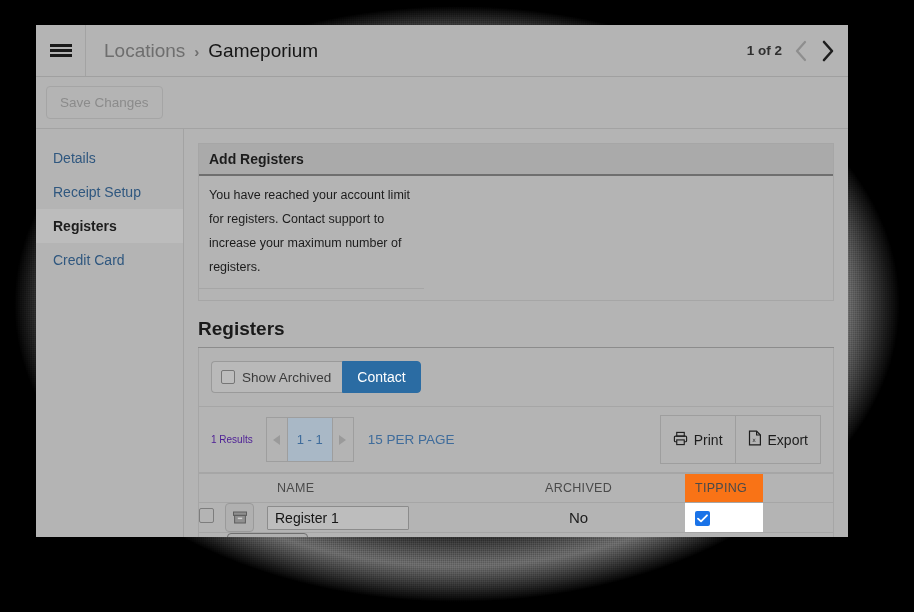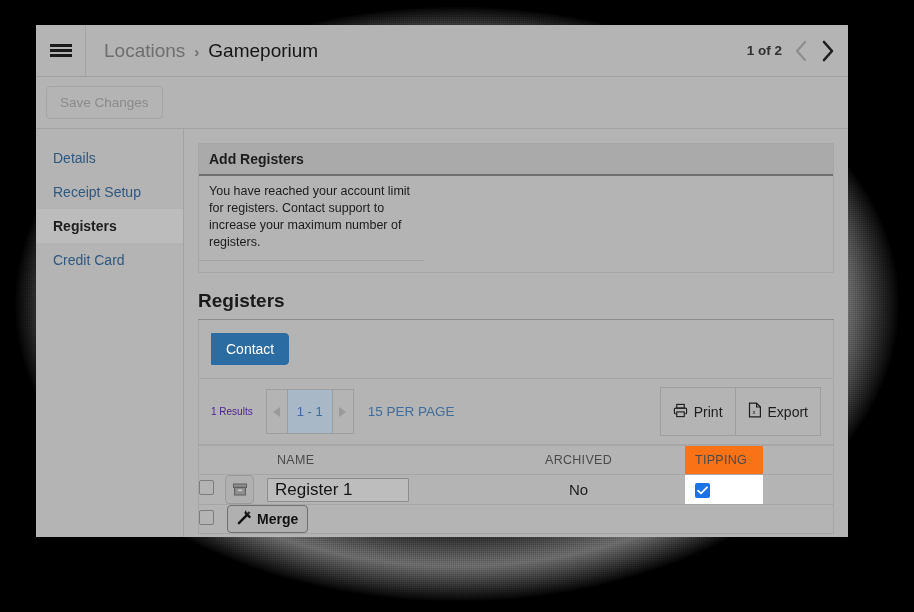--- a/index.html
+++ b/index.html
@@ -171,21 +171,21 @@
     border-bottom: 2px solid #6f6f6f;
     padding: 7px 10px;
     font-size: 14px;
     font-weight: bold;
     color: #1c1c1c;
   }
   .panel-body {
     padding: 7px 10px 9px 10px;
     font-size: 12.5px;
     color: #1c1c1c;
-    line-height: 17px;
+    line-height: 24px;
     width: 205px;
     border-bottom: 1px solid #a6a6a6;
   }
   .panel-foot { height: 11px; }
 
   
   h2.section-title {
     margin: 17px 0 7px 0;
     font-size: 19px;
     font-weight: bold;
@@ -349,21 +349,21 @@
     align-items: center;
     justify-content: center;
     cursor: pointer;
   }
   .name-input {
     width: 142px;
     height: 24px;
     border: 1px solid #8c8c8c;
     background: #bdbdbd;
     font-family: "Liberation Sans", sans-serif;
-    font-size: 17px;
+    font-size: 14px;
     color: #151515;
     padding: 0 7px;
     box-sizing: border-box;
     border-radius: 1px;
   }
   .archived-val { font-size: 15px; color: #1c1c1c; padding-left: 34px; }
   .btn-merge {
     display: inline-flex;
     align-items: center;
     gap: 5px;
@@ -433,20 +433,24 @@
           <div class="panel-head">Add Registers</div>
           <div class="panel-body">You have reached your account limit for registers. Contact support to increase your maximum number of registers.</div>
           <div class="panel-foot"></div>
         </div>
 
         <h2 class="section-title">Registers</h2>
         <div class="section-rule"></div>
 
         <div class="searchbar-wrap">
           <div class="input-group">
+            <label class="chk-field">
+              <span class="box"></span>
+              <span>Show Archived</span>
+            </label>
             <button class="btn-search">Contact</button>
           </div>
         </div>
 
         <div class="results-bar">
           <span class="results-count">1 Results</span>
 
           <div class="pagination">
             <div class="pg disabled">
               <span class="tri left"></span>

